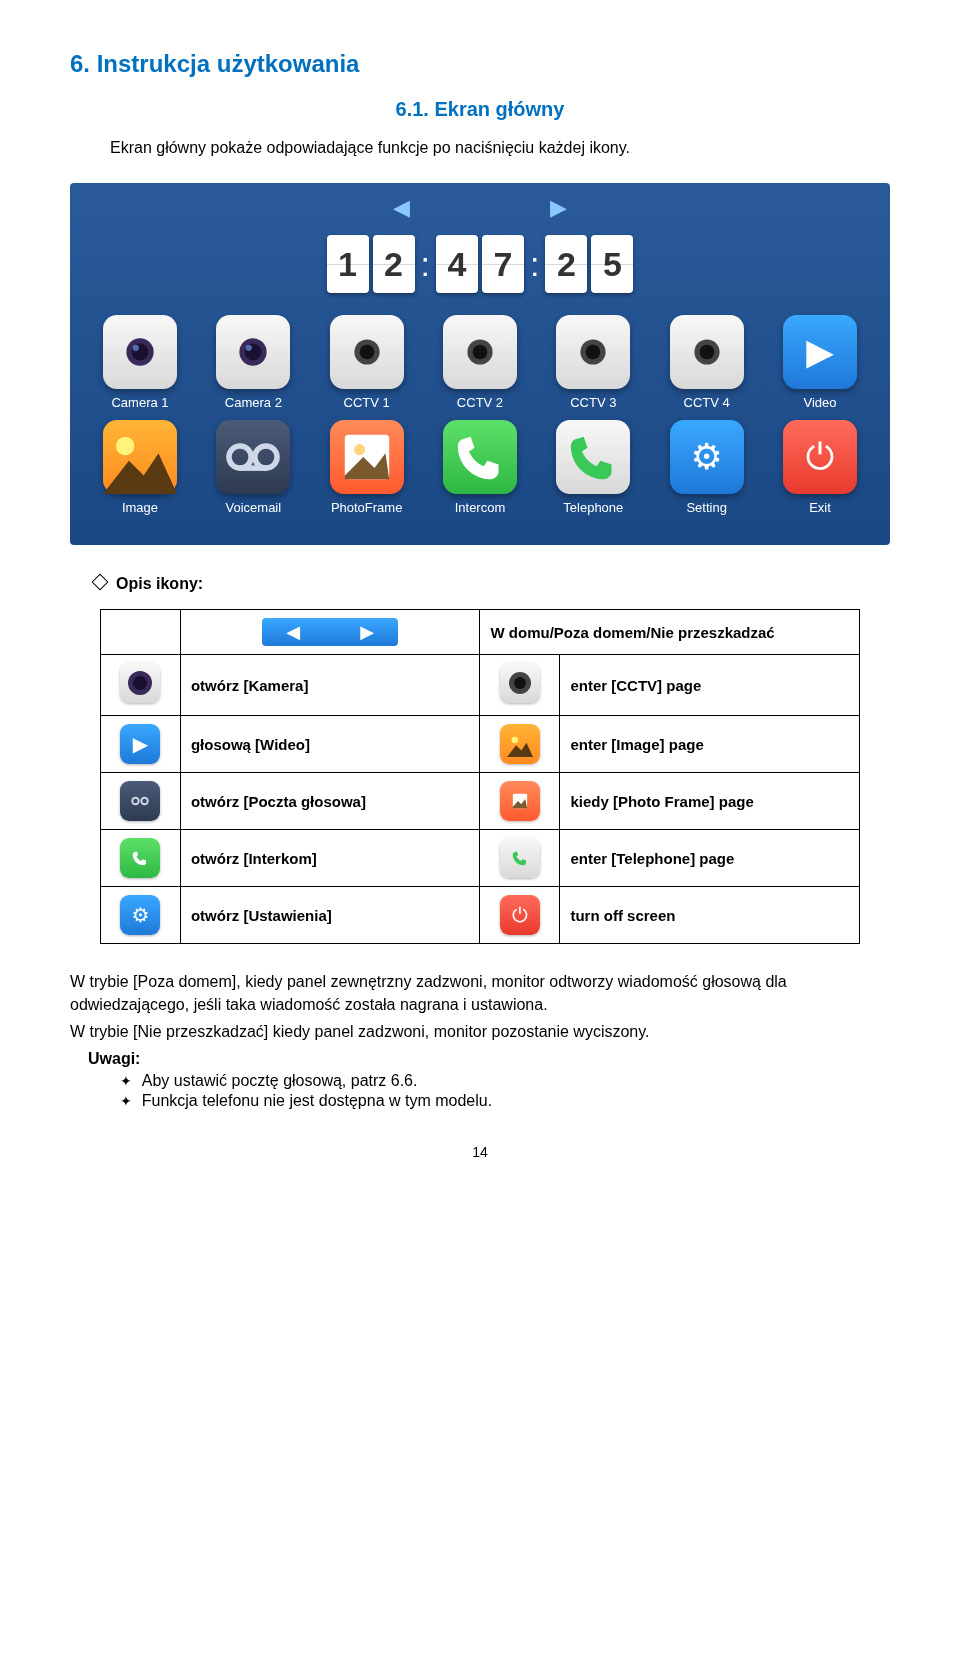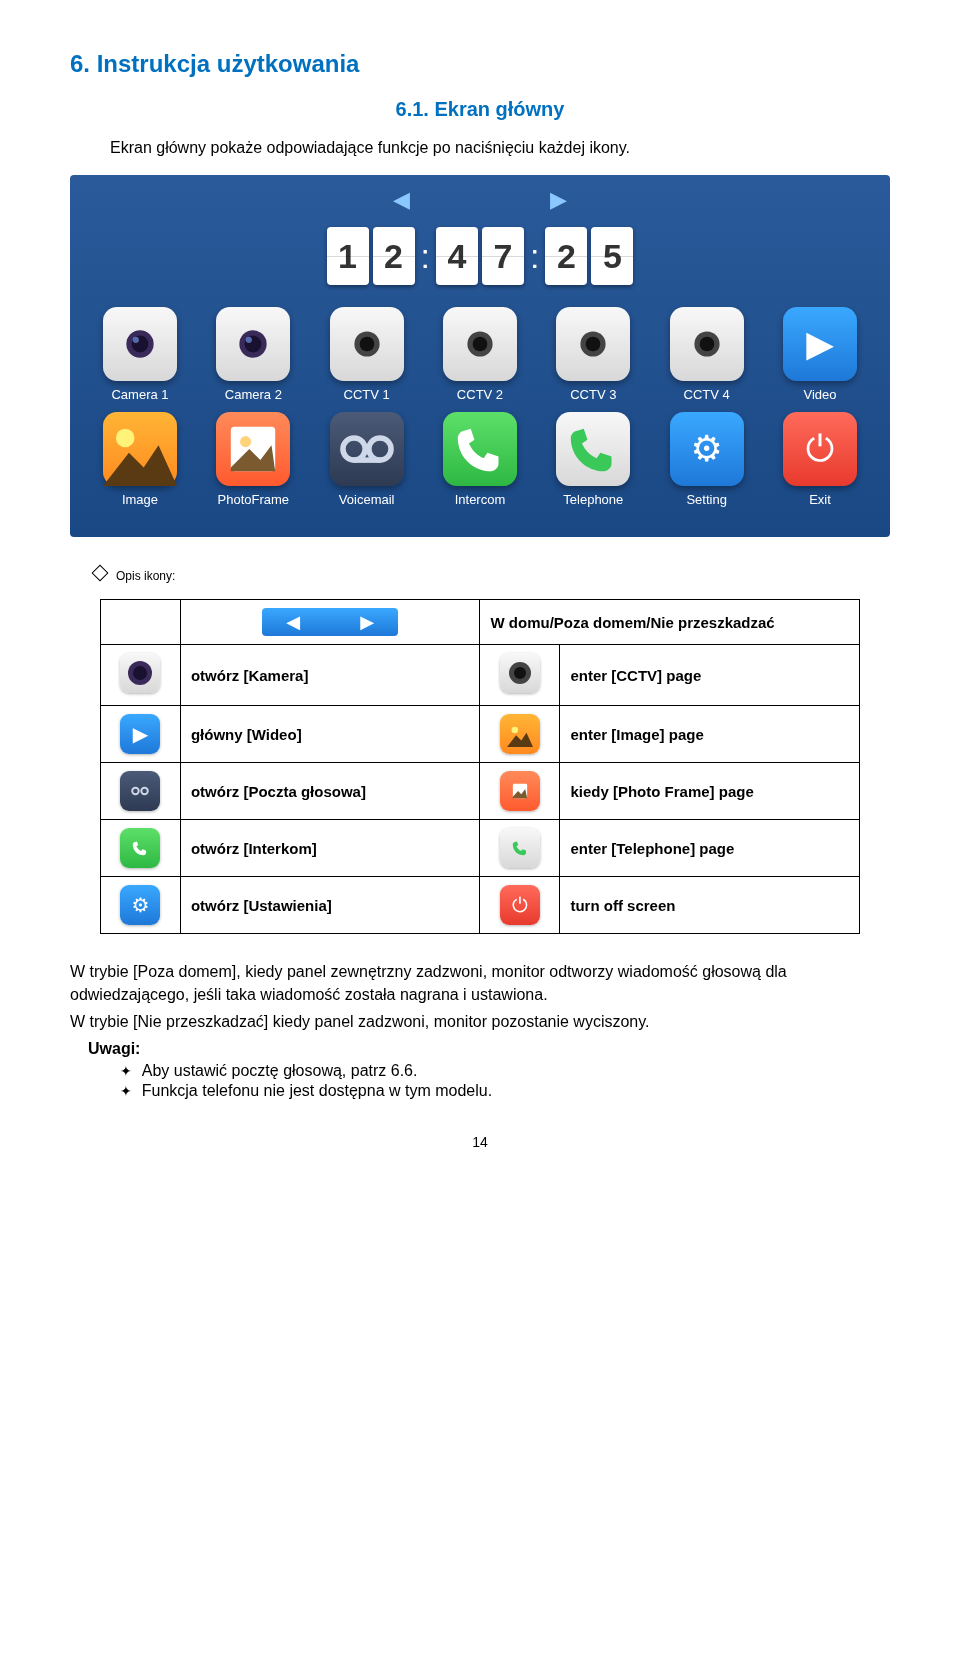--- a/index.html
+++ b/index.html
@@ -19,21 +19,21 @@
   }
   h2 {
     color: #0070c0;
     font-size: 20px;
     font-weight: bold;
     margin: 0 0 18px 0;
     text-align: center;
   }
   .intro {
     font-size: 16px;
-    margin: 0 0 18px 40px;
+    margin: 0 0 26px 40px;
   }
   .screenshot {
     margin: 0 0 30px 0;
   }
   .screen {
     background: linear-gradient(#2a5a9a 0%, #1a4884 100%);
     border-radius: 4px;
     padding: 12px 20px 20px 20px;
     color: #fff;
   }
@@ -108,22 +108,22 @@
   .ic-video { background: linear-gradient(#3aa8ff, #1e78d8); color: #fff; }
   .ic-sun { background: linear-gradient(#ffb536, #ff8a1f); }
   .ic-voice { background: linear-gradient(#4b5a78, #2e3a52); }
   .ic-photo { background: linear-gradient(#ff8a5a, #ff5a2e); }
   .ic-phone1 { background: linear-gradient(#5de06a, #2eb843); color: #fff; }
   .ic-phone2 { background: linear-gradient(#f8f8f8, #d8d8d8); }
   .ic-gear { background: linear-gradient(#3aa8ff, #1e78d8); color: #fff; }
   .ic-power { background: linear-gradient(#ff6b5a, #e83a2e); color: #fff; }
 
   .opis-heading {
-    font-size: 12px;
-    font-weight: normal;
+    font-size: 16px;
+    font-weight: bold;
     margin: 16px 0 16px 24px;
   }
   .diamond {
     display: inline-block;
     width: 10px;
     height: 10px;
     transform: rotate(45deg);
     border: 1px solid #000;
     margin-right: 10px;
     vertical-align: 1px;
@@ -287,38 +287,38 @@
       <div class="app">
         <div class="app-icon ic-sun">
           <svg viewBox="0 0 40 40">
               <circle cx="12" cy="14" r="5" fill="#fff37a"></circle>
               <path d="M0 40 L14 22 L22 30 L30 18 L40 40 Z" fill="#5a3a12"></path>
             </svg>
         </div>
         <div class="app-label">Image</div>
       </div>
       <div class="app">
+        <div class="app-icon ic-voice">
+          <svg viewBox="0 0 40 40">
+              <circle cx="13" cy="20" r="6" fill="none" stroke="#cfd8e8" stroke-width="3"></circle>
+              <circle cx="27" cy="20" r="6" fill="none" stroke="#cfd8e8" stroke-width="3"></circle>
+              <line x1="13" y1="26" x2="27" y2="26" stroke="#cfd8e8" stroke-width="3"></line>
+            </svg>
+        </div>
+        <div class="app-label">Voicemail</div>
+      </div>
+      <div class="app">
         <div class="app-icon ic-photo">
           <svg viewBox="0 0 40 40">
               <rect x="8" y="8" width="24" height="24" fill="#fff" rx="2"></rect>
               <circle cx="16" cy="16" r="3" fill="#ffd37a"></circle>
               <path d="M8 30 L18 20 L24 26 L30 18 L32 32 L8 32 Z" fill="#7a5a2e"></path>
             </svg>
         </div>
         <div class="app-label">PhotoFrame</div>
-      </div>
-      <div class="app">
-        <div class="app-icon ic-voice">
-          <svg viewBox="0 0 40 40">
-              <circle cx="13" cy="20" r="6" fill="none" stroke="#cfd8e8" stroke-width="3"></circle>
-              <circle cx="27" cy="20" r="6" fill="none" stroke="#cfd8e8" stroke-width="3"></circle>
-              <line x1="13" y1="26" x2="27" y2="26" stroke="#cfd8e8" stroke-width="3"></line>
-            </svg>
-        </div>
-        <div class="app-label">Voicemail</div>
       </div>
       <div class="app">
         <div class="app-icon ic-phone1">
           <svg viewBox="0 0 40 40">
               <path d="M12 10 C10 10 8 12 8 14 C8 24 16 32 26 32 C28 32 30 30 30 28 L30 24 L24 22 L22 25 C18 23 16 21 14 17 L17 15 L15 9 Z" fill="#fff"></path>
             </svg>
         </div>
         <div class="app-label">Intercom</div>
       </div>
       <div class="app">
@@ -374,21 +374,21 @@
               <circle cx="20" cy="20" r="6" fill="#111"></circle>
             </svg>
       </span>
     </td>
     <td class="td-label">enter [CCTV] page</td>
   </tr>
   <tr>
     <td class="td-icon">
       <span class="mini-icon ic-video">▶</span>
     </td>
-    <td class="td-label">główny [Wideo]</td>
+    <td class="td-label">głosową [Wideo]</td>
     <td class="td-icon">
       <span class="mini-icon ic-sun">
         <svg viewBox="0 0 40 40" width="26" height="26">
               <circle cx="12" cy="14" r="5" fill="#fff37a"></circle>
               <path d="M0 40 L14 22 L22 30 L30 18 L40 40 Z" fill="#5a3a12"></path>
             </svg>
       </span>
     </td>
     <td class="td-label">enter [Image] page</td>
   </tr>

